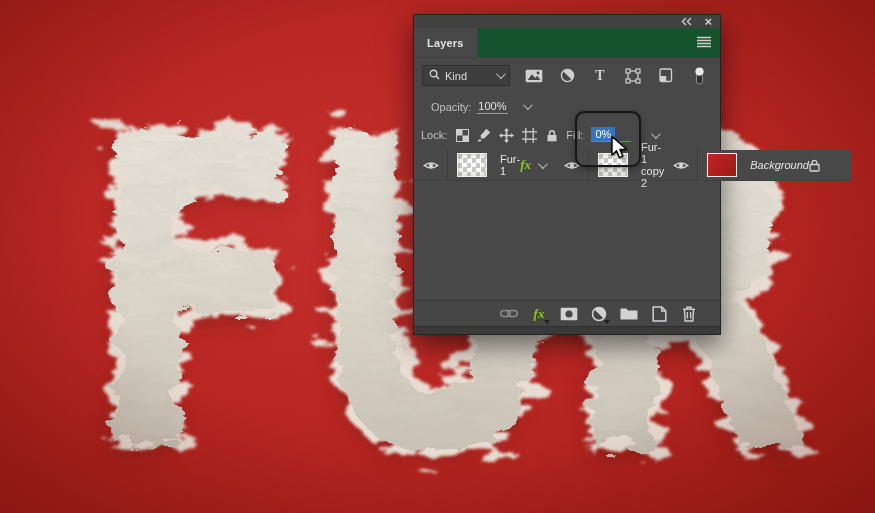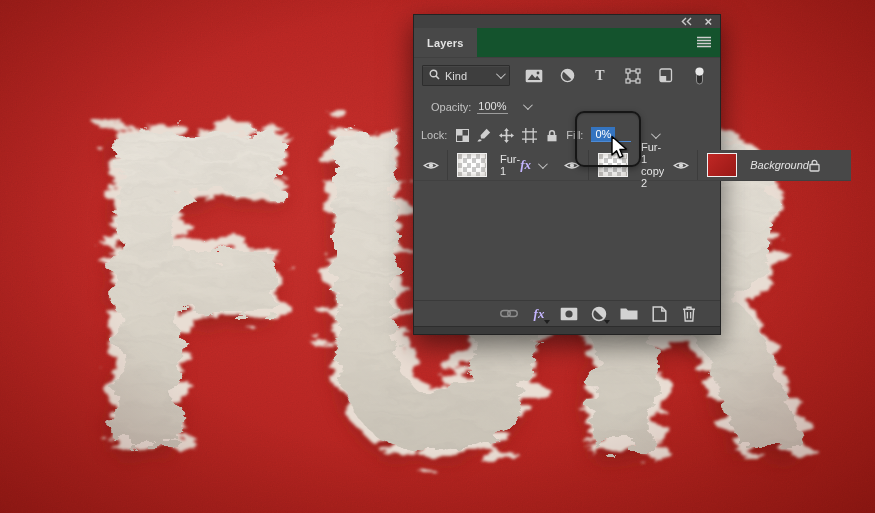--- a/index.html
+++ b/index.html
@@ -59,21 +59,21 @@
     box-shadow:inset 0 0 7px rgba(150,140,128,.55);}
   .thumb.redfill{background:linear-gradient(135deg,#c02724,#991916);}
   .corner{position:absolute;width:6px;height:6px;}
   .corner.tl{left:-5px;top:-5px;border-left:2px solid #fff;border-top:2px solid #fff;}
   .corner.tr{right:-5px;top:-5px;border-right:2px solid #fff;border-top:2px solid #fff;}
   .corner.bl{left:-5px;bottom:-5px;border-left:2px solid #fff;border-bottom:2px solid #fff;}
   .corner.br{right:-5px;bottom:-5px;border-right:2px solid #fff;border-bottom:2px solid #fff;}
   .lname{margin-left:13px;color:#e4e4e4;}
   .lname.italic{font-style:italic;}
   .rowright{margin-left:auto;display:flex;align-items:center;gap:7px;padding-right:10px;}
-  .fx-badge{font-style:italic;font-weight:bold;font-size:13px;color:#c4b5fd;
+  .fx-badge{font-style:italic;font-weight:bold;font-size:13px;color:#84cc16;
     font-family:"Liberation Serif","DejaVu Serif",serif;}
   .bg-lock{padding-right:31px;}
   
   .toolbar{height:25px;border-top:1px solid #3a3a3a;display:flex;align-items:center;
     justify-content:flex-end;gap:12px;padding-right:22px;flex:0 0 auto;background:#464646;}
   .ticon{display:flex;align-items:center;justify-content:center;width:18px;height:18px;position:relative;}
   .ticon .submark{position:absolute;right:-2px;bottom:-1px;width:0;height:0;
     border-left:3px solid transparent;border-right:3px solid transparent;border-top:4px solid #1e1e1e;}
   .bottomstrip{height:7px;background:#3a3a3a;border-top:1px solid #2d2d2d;flex:0 0 auto;}
   

